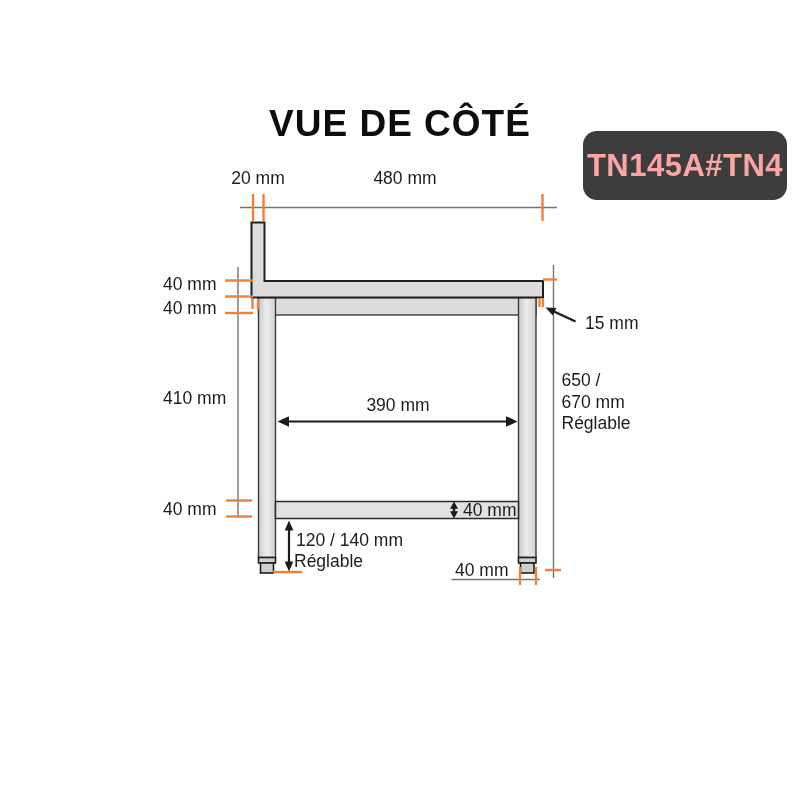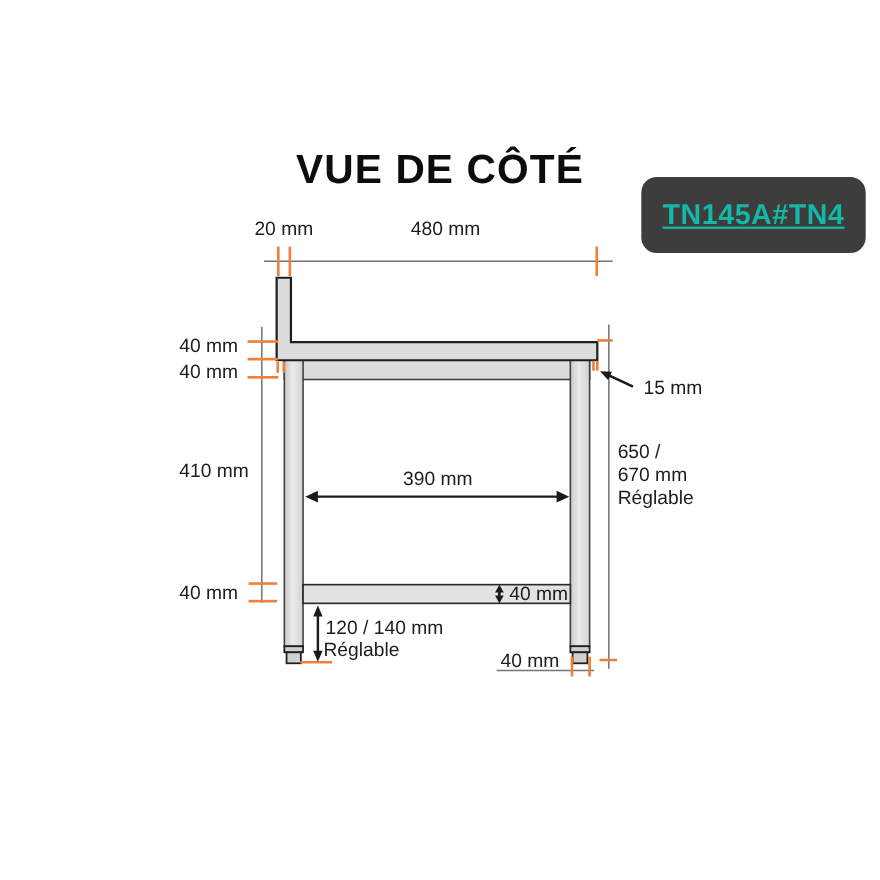--- a/index.html
+++ b/index.html
@@ -7,21 +7,20 @@
     padding: 0;
     background: #ffffff;
     font-family: "Liberation Sans", sans-serif;
   }
   #stage {
     position: relative;
     width: 800px;
     height: 688px;
     background: #ffffff;
     overflow: hidden;
-    margin-top: 30px;
   }
   .page-title {
     position: absolute;
     left: 0;
     top: 103px;
     width: 800px;
     text-align: center;
     font-size: 37px;
     font-weight: 900;
     letter-spacing: 1px;
@@ -34,25 +33,24 @@
     top: 131px;
     width: 204px;
     height: 69px;
     background: #3d3d3d;
     border-radius: 14px;
     display: flex;
     align-items: center;
     justify-content: center;
   }
   .product-badge span {
-    color: #14b8a6;
-    font-size: 26px;
+    color: #fca5a5;
+    font-size: 31px;
     font-weight: bold;
     letter-spacing: 0.5px;
-    text-decoration: underline;
   }
   svg.drawing {
     position: absolute;
     left: 0;
     top: 0;
   }
   svg.drawing text {
     font-family: "Liberation Sans", sans-serif;
     font-size: 17.5px;
     fill: #1c1c1c;

